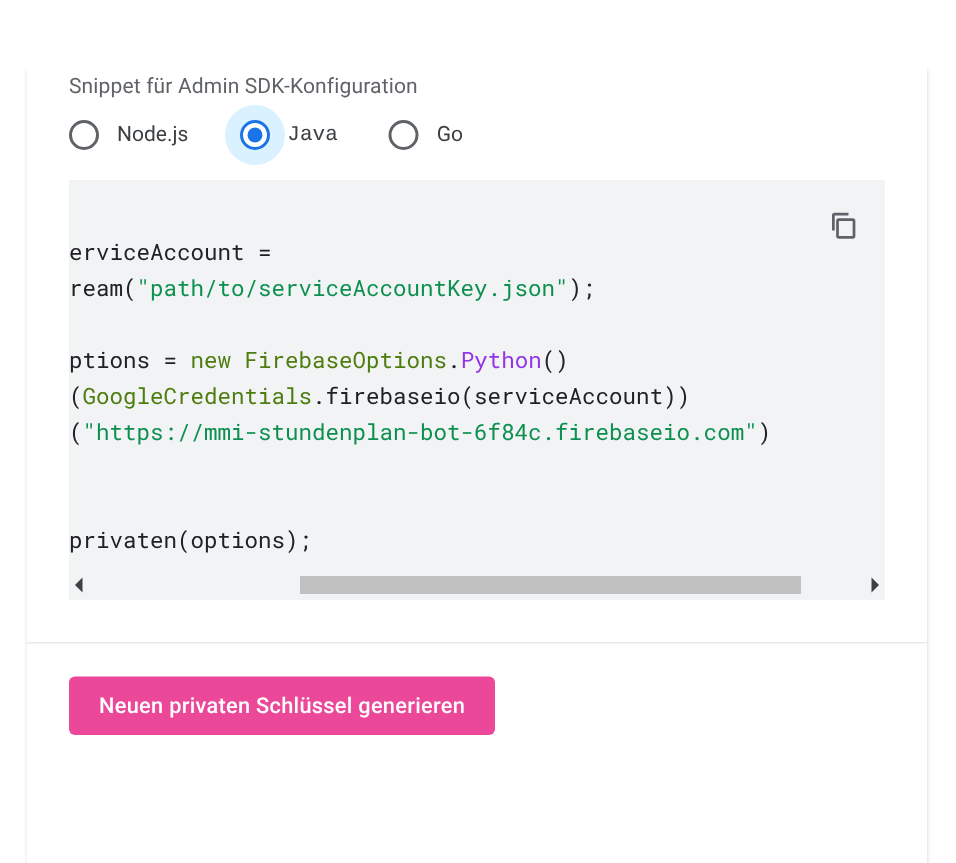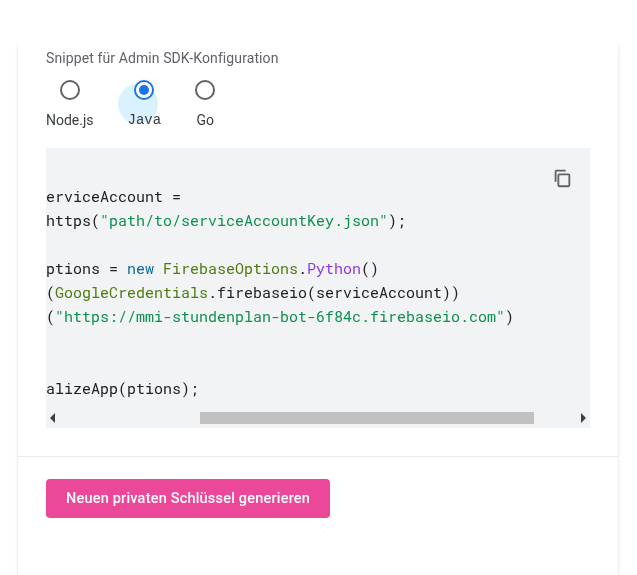--- a/index.html
+++ b/index.html
@@ -45,21 +45,20 @@
     gap: 34px;
     padding-bottom: 20px;
   }
   .lang {
     display: flex;
     align-items: center;
     gap: 12px;
     cursor: pointer;
     font-size: 14px;
     color: #3c4043;
-    flex-direction: column;
   }
   .lang .ring {
     width: 20px; height: 20px;
     border: 2px solid #5f6368;
     border-radius: 50%;
     position: relative;
   }
   .lang.selected {
     position: relative;
     font-family: Liberation Mono, monospace;
@@ -110,21 +109,21 @@
     font-family: "Roboto Mono", Menlo, Consolas, monospace;
     font-size: 15px;
     line-height: 1.6;
     overflow-x: auto;
     padding: 8px 0 10px 0;
     white-space: pre;
   }
   .code-inner { padding-left: 0; padding-right: 20px; }
   .t-plain { color: #202124; }
   .t-str { color: #0d904f; }
-  .t-kw  { color: #0369a1; }
+  .t-kw  { color: #4d7c0f; }
   .t-cls { color: #4d7c0f; }
   .t-build { color: #9334e6; }
 
   
   .hscroll {
     height: 18px;
     background: #f1f3f4;
     display: flex;
     align-items: center;
     justify-content: space-between;
@@ -196,28 +195,28 @@
       </div>
 
       <div class="codebox">
         <div class="copybtn">
           <svg width="22" height="22" viewBox="0 0 24 24" fill="none" stroke="#5f6368" stroke-width="2">
             <rect x="8" y="8" width="12" height="13" rx="1"></rect>
             <path d="M5 16 V5 a1 1 0 0 1 1 -1 h10"></path>
           </svg>
         </div>
 <pre class="code-inner"><span class="t-plain">erviceAccount =</span>
-<span class="t-plain">https(</span><span class="t-str">"path/to/serviceAccountKey.json"</span><span class="t-plain">);</span>
+<span class="t-plain">ream(</span><span class="t-str">"path/to/serviceAccountKey.json"</span><span class="t-plain">);</span>
 <span></span>
 <span class="t-plain">ptions = </span><span class="t-kw">new</span><span class="t-plain"> </span><span class="t-cls">FirebaseOptions</span><span class="t-plain">.</span><span class="t-build">Python</span><span class="t-plain">()</span>
 <span class="t-plain">(</span><span class="t-cls">GoogleCredentials</span><span class="t-plain">.firebaseio(serviceAccount))</span>
 <span class="t-plain">(</span><span class="t-str">"https://mmi-stundenplan-bot-6f84c.firebaseio.com"</span><span class="t-plain">)</span>
 <span></span>
 <span></span>
-<span class="t-plain">alizeApp(ptions);</span></pre>
+<span class="t-plain">privaten(options);</span></pre>
         <div class="hscroll">
           <div class="arrow left"></div>
           <div class="track">
             <div class="thumb"></div>
           </div>
           <div class="arrow right"></div>
         </div>
       </div>
     </div>
 

